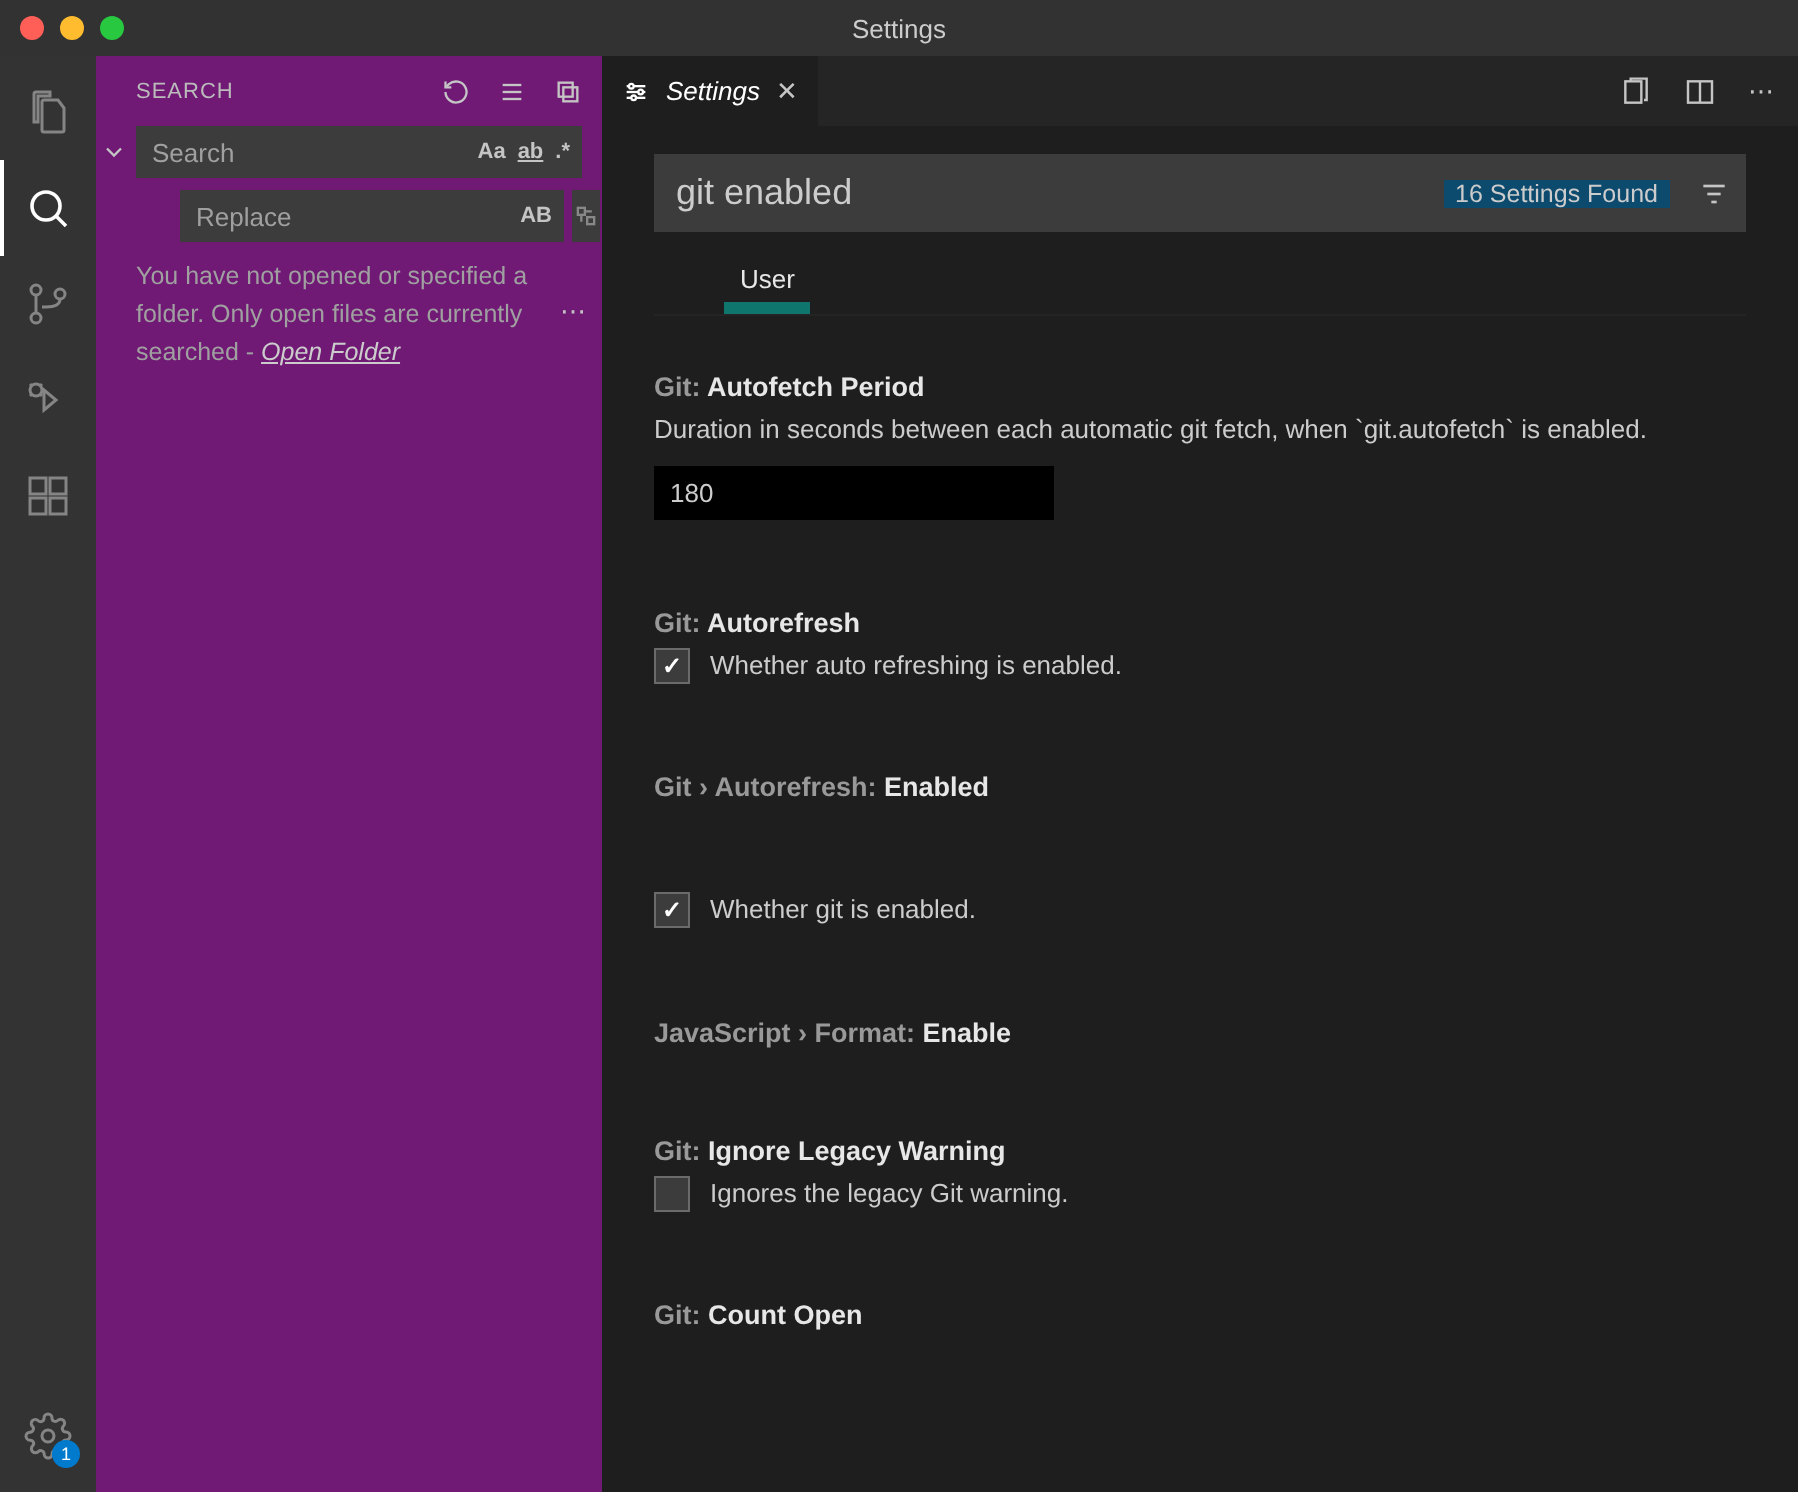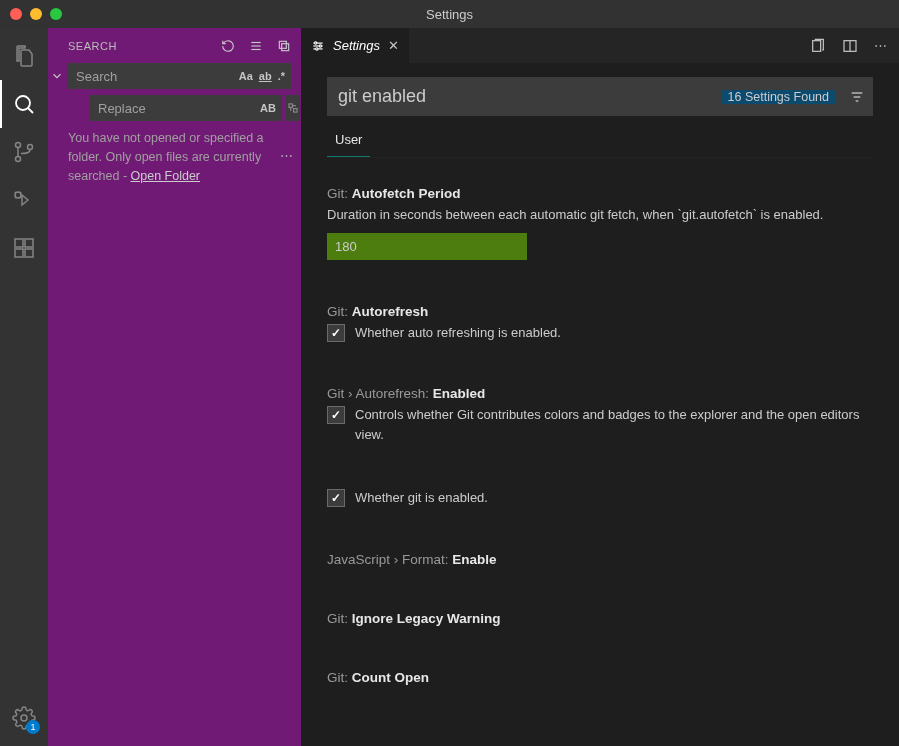--- a/index.html
+++ b/index.html
@@ -86,21 +86,21 @@
 .input-icons span { cursor: pointer; }
 .replace-row { display: flex; gap: 4px; align-items: flex-start; padding-left: 22px; }
 .replace-btn {
   width: 22px; height: 26px; background: #3c3c3c;
   display: flex; align-items: center; justify-content: center;
   color: #888; cursor: pointer;
 }
 .sidebar-msg {
   padding: 8px 20px; color: #a0a0a0; font-size: 12.5px; line-height: 1.5;
 }
-.sidebar-msg a { color: #cccccc; text-decoration: underline; cursor: pointer; }
+.sidebar-msg a { color: #cccccc; text-decoration: underline; cursor: pointer; font-style: italic; }
 .side-dots { position: absolute; right: 8px; top: 120px; color: #c5c5c5; cursor: pointer; }
 .editor {
   flex: 1; background: #1e1e1e; display: flex; flex-direction: column;
   overflow: hidden;
 }
 .tabbar {
   height: 35px; background: #252526;
   display: flex; align-items: center; justify-content: space-between;
 }
 .tabs { display: flex; height: 100%; }
@@ -125,31 +125,32 @@
 .clear-btn {
   position: absolute; right: 8px; top: 50%; transform: translateY(-50%);
   color: #c5c5c5; cursor: pointer;
 }
 .scope-tabs {
   border-bottom: 1px solid #3c3c3c33; height: 30px;
   display: flex;
 }
 .scope-tab {
   padding: 4px 8px; color: #e7e7e7; font-size: 13px; cursor: pointer;
-  border-bottom: 1px solid #0f766e;
+  border-bottom: 6px solid #0f766e;
+  margin-left: 35px;
 }
 .settings-list { padding-top: 28px; }
 .setting-item { margin-bottom: 44px; padding-left: 0; }
 .setting-label { font-size: 13.5px; margin-bottom: 4px; }
-.setting-label .cat { color: #999999; font-weight: 400; }
+.setting-label .cat { color: #999999; font-weight: 700; }
 .setting-label .name { color: #e7e7e7; font-weight: 700; }
 .setting-desc { color: #cccccc; font-size: 13px; line-height: 1.5; }
 .setting-input {
   margin-top: 8px; width: 200px;
-  background: #4d7c0f; border: none;
+  background: #000000; border: none;
   color: #cccccc; padding: 6px 8px; font-size: 13px; outline: none;
 }
 .setting-check-row {
   display: flex; gap: 10px; align-items: flex-start; margin-top: 2px;
 }
 .checkbox {
   width: 18px; height: 18px; border: 1px solid #6b6b6b;
   background: #3c3c3c; display: flex; align-items: center; justify-content: center;
   cursor: pointer; flex-shrink: 0; margin-top: 1px;
 }
@@ -335,36 +336,36 @@
           <div class="setting-item"><div class="setting-label"><span class="cat">Git: </span><span class="name">Autofetch Period</span></div><div class="setting-desc">Duration in seconds between each automatic git fetch, when `git.autofetch` is enabled.</div><input class="setting-input" value="180" style=""></div>
           <div class="setting-item">
             <div class="setting-label"><span class="cat">Git: </span><span class="name">Autorefresh</span></div>
             <div class="setting-check-row">
               <div class="checkbox checked"></div>
               <div class="setting-desc">Whether auto refreshing is enabled.</div>
             </div>
           </div>
           <div class="setting-item">
             <div class="setting-label"><span class="cat">Git › Autorefresh: </span><span class="name">Enabled</span></div>
-            <div class="setting-check-row">
-              <div class="checkbox checked"></div>
-              <div class="setting-desc">Controls whether Git contributes colors and badges to the explorer and the open editors view.</div>
-            </div>
           </div>
           <div class="setting-item">
             <div class="setting-check-row">
               <div class="checkbox checked"></div>
               <div class="setting-desc">Whether git is enabled.</div>
             </div>
           </div>
           <div class="setting-item">
             <div class="setting-label"><span class="cat">JavaScript › Format: </span><span class="name">Enable</span></div>
           </div>
           <div class="setting-item">
             <div class="setting-label"><span class="cat">Git: </span><span class="name">Ignore Legacy Warning</span></div>
+            <div class="setting-check-row">
+              <div class="checkbox"></div>
+              <div class="setting-desc">Ignores the legacy Git warning.</div>
+            </div>
           </div>
           <div class="setting-item">
             <div class="setting-label"><span class="cat">Git: </span><span class="name">Count Open</span></div>
           </div>
         </div>
     </div>
   </div>
 
 </div>
 

